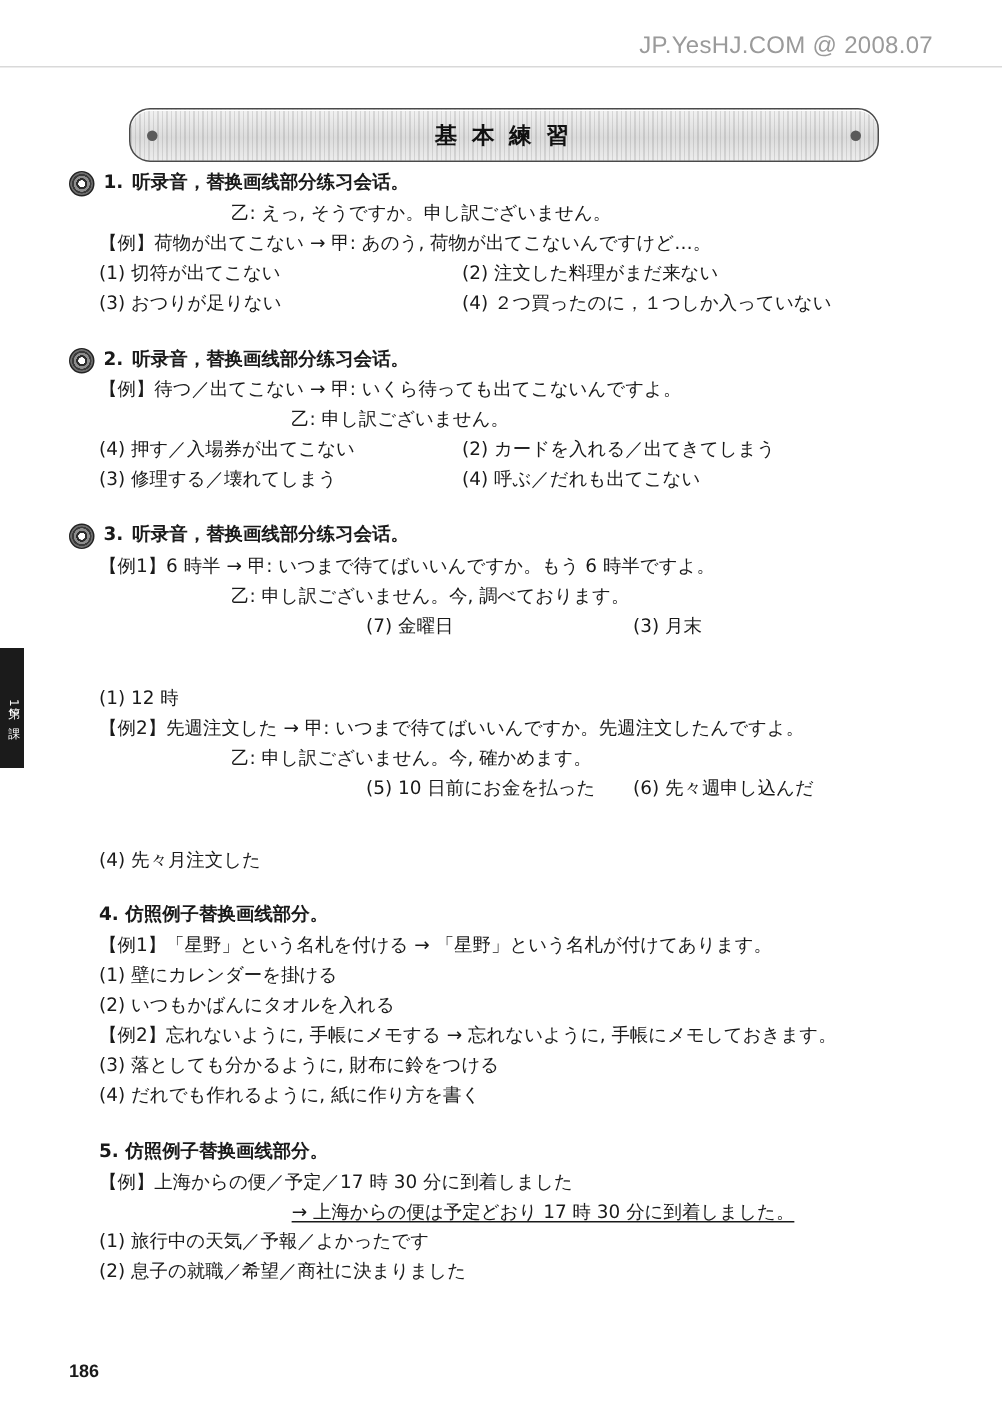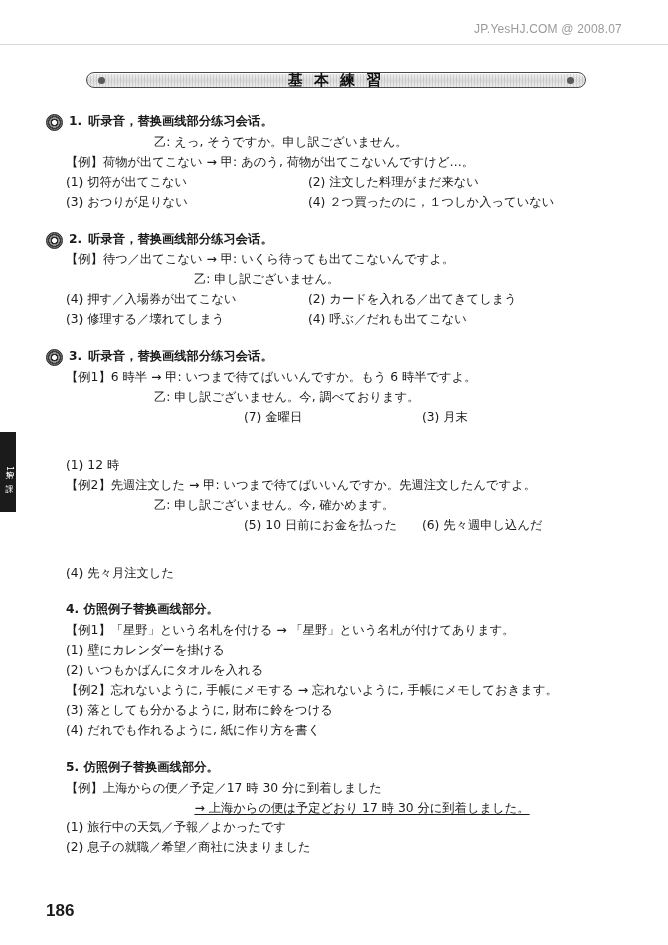--- a/index.html
+++ b/index.html
@@ -19,40 +19,41 @@
     position: relative;
     width: 668px;
     height: 945px;
     box-sizing: border-box;
     padding: 0 46px;
   }
   .watermark {
     position: absolute;
     top: 22px;
     right: 46px;
-    font-size: 12px;
+    font-size: 16px;
     color: #9a9a9a;
     letter-spacing: 0.2px;
     font-family: "Liberation Sans", sans-serif;
   }
   .top-rule {
     position: absolute;
     top: 44px;
     left: 0;
     width: 668px;
     height: 1px;
     background: #d9d9d9;
   }
   
   .banner-wrap {
     position: absolute;
     top: 72px;
     left: 86px;
     width: 500px;
-    height: 16px;
+    height: 36px;
+    font-family: Liberation Serif, serif;
   }
   .banner {
     position: absolute;
     inset: 0;
     border: 1px solid #4a4a4a;
     border-radius: 14px;
     background:
       repeating-linear-gradient(90deg, rgba(0,0,0,0.10) 0 1px, rgba(0,0,0,0) 1px 3px),
       linear-gradient(#f2f2f2, #dcdcdc 55%, #ededed);
     box-shadow: inset 0 1px 0 #ffffff;
@@ -145,21 +146,21 @@
   .c3 > div:nth-child(2) { width: 178px; }
   .sec-plain {
     font-weight: bold;
     padding-left: 20px;
     margin-bottom: 1px;
   }
   .pagenum {
     position: absolute;
     left: 46px;
     bottom: 24px;
-    font-size: 17px;
+    font-size: 12px;
     font-weight: bold;
     font-family: "Liberation Sans", sans-serif;
   }
   .spacer-sm { height: 6px; }
 </style>
 </head>
 <body>
 
 <div class="page">
 

